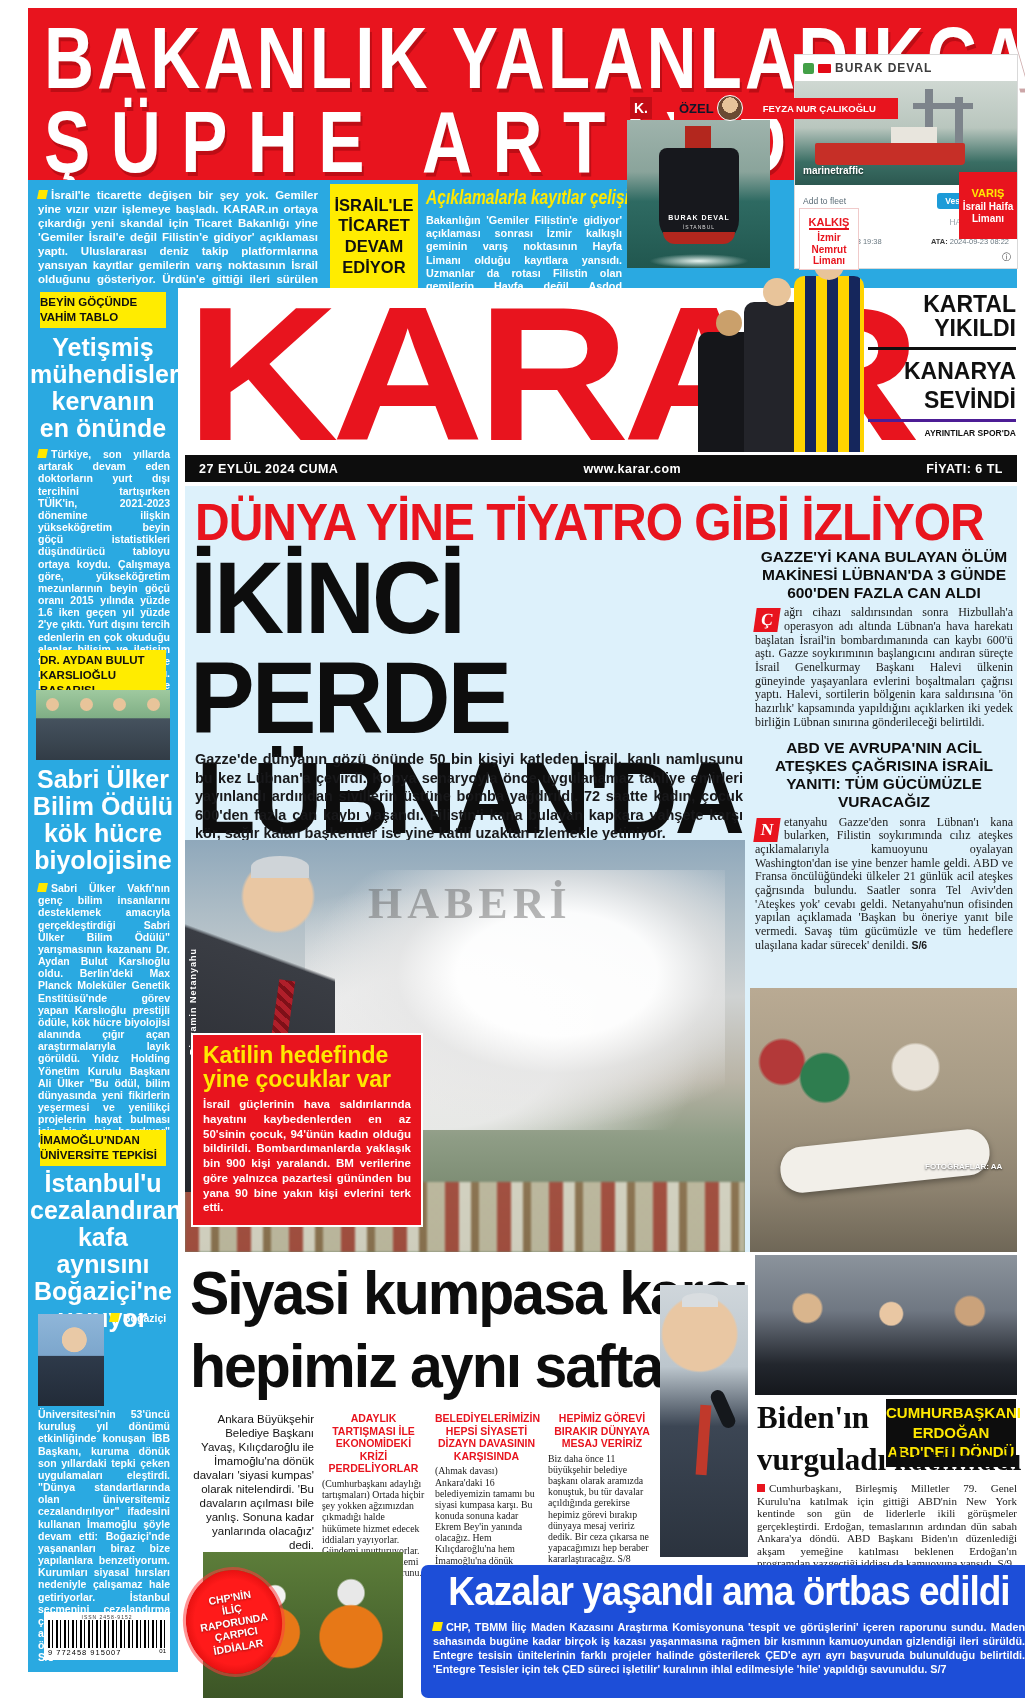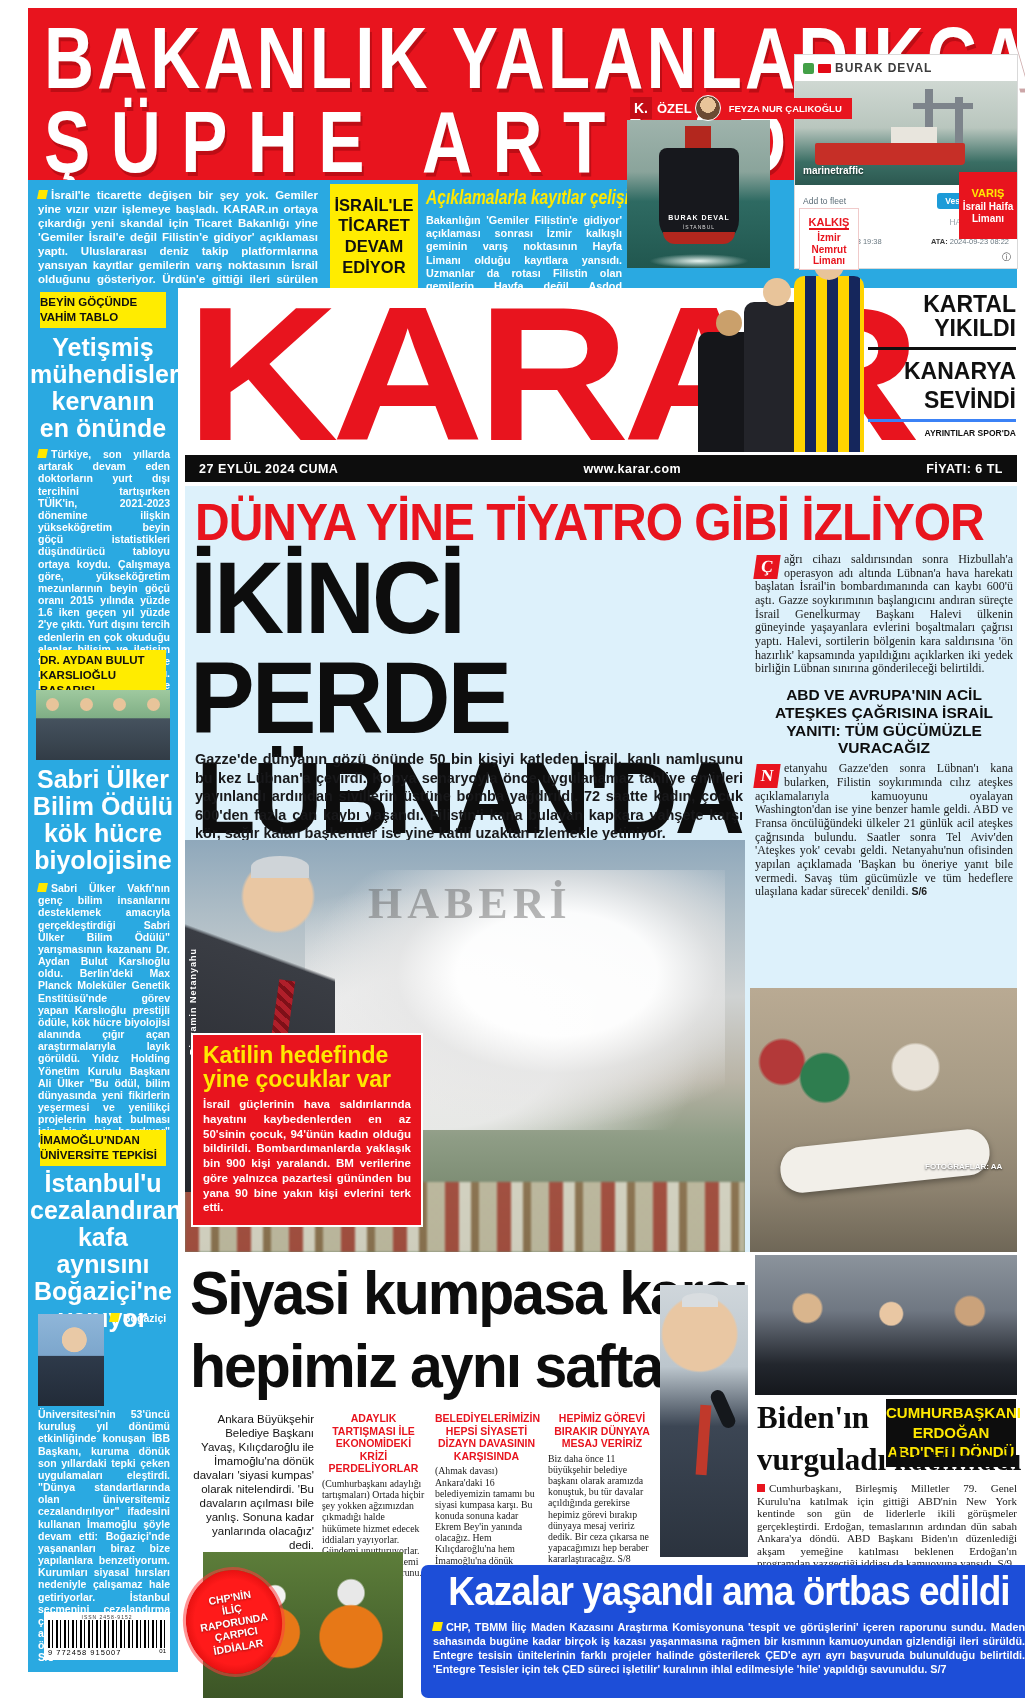--- a/index.html
+++ b/index.html
@@ -33,23 +33,23 @@
   .ship-hull{position:absolute;left:32px;top:28px;width:80px;height:96px;background:#17181d;border-radius:8px 8px 24px 24px;}
   .ship-tower{position:absolute;left:58px;top:6px;width:26px;height:30px;background:#b3271e;}
   .ship-red{position:absolute;left:36px;top:112px;width:72px;height:12px;background:#b3271e;border-radius:0 0 20px 20px;}
   .ship-name{position:absolute;left:0;top:66px;width:100%;text-align:center;color:#fff;font-weight:700;font-size:7px;letter-spacing:1px;}
   .ship-port{position:absolute;left:0;top:76px;width:100%;text-align:center;color:#ddd;font-size:5px;letter-spacing:1px;}
   .ship-wake{position:absolute;left:22px;bottom:0;width:100px;height:14px;background:radial-gradient(ellipse at center,#e8f4f0 0%,rgba(232,244,240,0) 70%);}
 
   
   .ozel{left:630px;top:96px;height:24px;display:flex;align-items:center;z-index:6;}
   .ozel .k{background:#c30d16;color:#fff;font-weight:900;font-size:14px;padding:3px 4px;}
-  .ozel .oz{background:#e8141e;color:#ffffff;font-weight:900;font-size:13px;padding:4px 5px;}
+  .ozel .oz{background:#e8141e;color:#0f172a;font-weight:900;font-size:13px;padding:4px 5px;margin-left:22px;}
   .ozel .ava{width:24px;height:24px;border-radius:50%;background:radial-gradient(circle at 50% 38%,#e8c49a 0 40%,#6b4a33 41% 100%);border:1px solid #fff;margin:0 -2px;z-index:2;}
-  .ozel .nm{background:#e8141e;color:#fff;font-weight:700;font-size:9.5px;padding:5px 10px;white-space:nowrap;}
+  .ozel .nm{background:#e8141e;color:#fff;font-weight:700;font-size:9.5px;padding:5px 22px;white-space:nowrap;}
 
   
   .mt{left:795px;top:55px;width:222px;height:213px;background:#fff;z-index:3;box-shadow:0 0 0 1px #d9d9d9;}
   .mt-title{position:absolute;left:8px;top:6px;display:flex;align-items:center;gap:4px;font-weight:700;font-size:12px;color:#3c3c3c;letter-spacing:1px;}
   .mt-ic1{width:11px;height:11px;background:#43a047;border-radius:2px;}
   .mt-ic2{width:13px;height:9px;background:#e30a17;border-radius:1px;}
   .mt-photo{position:absolute;left:0;top:26px;width:222px;height:104px;background:
     linear-gradient(180deg,#cfd8d2 0%,#b9c6be 45%,#3a6e64 78%,#2c5850 100%);overflow:hidden;}
   .mt-crane{position:absolute;background:#7d848b;}
   .mt-shipred{position:absolute;left:20px;top:62px;width:150px;height:22px;background:#c62f27;border-radius:2px 2px 4px 4px;}
@@ -102,21 +102,21 @@
   .pl-head{position:absolute;left:50%;transform:translateX(-50%);border-radius:50%;background:#e8c49a;}
   .pl1{left:8px;width:62px;height:120px;background:#15161a;}
   .pl1 .pl-head{top:-22px;width:26px;height:26px;background:#caa06b;}
   .pl2{left:54px;width:66px;height:150px;background:#23242a;}
   .pl2 .pl-head{top:-24px;width:28px;height:28px;}
   .pl3{left:104px;width:70px;height:176px;background:repeating-linear-gradient(90deg,#ffd400 0 11px,#15265c 11px 22px);}
   .pl3 .pl-head{top:-26px;width:30px;height:30px;}
   .sport{left:868px;top:292px;width:148px;text-align:right;}
   .sport .s1{color:#101010;font-weight:900;font-size:23px;line-height:1.05;}
   .sport .rule{border-top:3px solid #101010;margin:7px 0;}
-  .sport .s2{color:#101010;font-weight:900;font-size:23px;line-height:1.25;border-bottom:3px solid #3b82f6;padding-bottom:4px;}
+  .sport .s2{color:#101010;font-weight:900;font-size:23px;line-height:1.25;border-bottom:3px solid #4c1d95;padding-bottom:4px;}
   .sport .s3{font-weight:700;font-size:8.5px;margin-top:6px;color:#101010;}
 
   .datebar{left:185px;top:455px;width:832px;height:27px;background:#0d0d0d;display:flex;align-items:center;
     justify-content:space-between;padding:0 14px;box-sizing:border-box;z-index:1;}
   .datebar span{color:#fff;font-weight:700;font-size:12.5px;letter-spacing:.5px;}
 
   
   .mainbg{left:185px;top:486px;width:832px;height:766px;background:#ddf1fb;}
   .kicker{left:195px;top:492px;width:818px;color:#e8141e;font-weight:900;font-size:48px;letter-spacing:-1px;
     white-space:nowrap;transform:scaleY(1.08);transform-origin:top left;}
@@ -394,20 +394,21 @@
     <div class="t">Katilin hedefinde yine çocuklar var</div>
     <div class="b just">İsrail güçlerinin hava saldırılarında hayatını kaybedenlerden en az 50'sinin çocuk, 94'ünün kadın olduğu bildirildi. Bombardımanlarda yaklaşık bin 900 kişi yaralandı. BM verilerine göre yalnızca pazartesi gününden bu yana 90 bine yakın kişi evlerini terk etti.</div>
   </div>
 
   <div class="abs photo-carry">
     <div class="bundle"></div>
   </div>
   <div class="abs credit">FOTOĞRAFLAR: AA</div>
 
   <div class="abs sidecol">
+    <div class="sc-head">GAZZE'Yİ KANA BULAYAN ÖLÜM MAKİNESİ LÜBNAN'DA 3 GÜNDE 600'DEN FAZLA CAN ALDI</div>
     <div class="sc-body just">
       <span class="dropcap">Ç</span><span>ağrı cihazı saldırısından sonra Hizbullah'a operasyon adı altında Lübnan'a hava harekatı başlatan İsrail'in bombardımanında can kaybı 600'ü aştı. Gazze soykırımının başlangıcını andıran süreçte İsrail Genelkurmay Başkanı Halevi ülkenin güneyinde yaşayanlara evlerini boşaltmaları çağrısı yaptı. Halevi, sortilerin bölgenin kara saldırısına 'ön hazırlık' kapsamında yapıldığını açıklarken iki yedek birliğin Lübnan sınırına gönderileceği belirtildi.</span>
     </div>
     <div class="sc-head">ABD VE AVRUPA'NIN ACİL ATEŞKES ÇAĞRISINA İSRAİL YANITI: TÜM GÜCÜMÜZLE VURACAĞIZ</div>
     <div class="sc-body just">
       <span class="dropcap">N</span><span>etanyahu Gazze'den sonra Lübnan'ı kana bularken, Filistin soykırımında cılız ateşkes açıklamalarıyla kamuoyunu oyalayan Washington'dan ise yine benzer hamle geldi. ABD ve Fransa öncülüğündeki ülkeler 21 günlük acil ateşkes çağrısında bulundu. Saatler sonra Tel Aviv'den 'Ateşkes yok' cevabı geldi. Netanyahu'nun ofisinden yapılan açıklamada 'Başkan bu öneriye yanıt bile vermedi. Savaş tüm gücümüzle ve tüm hedeflere ulaşılana kadar sürecek' denildi.</span> <span class="pageref">S/6</span>
     </div>
   </div>
 
   <div class="abs pol-h">

